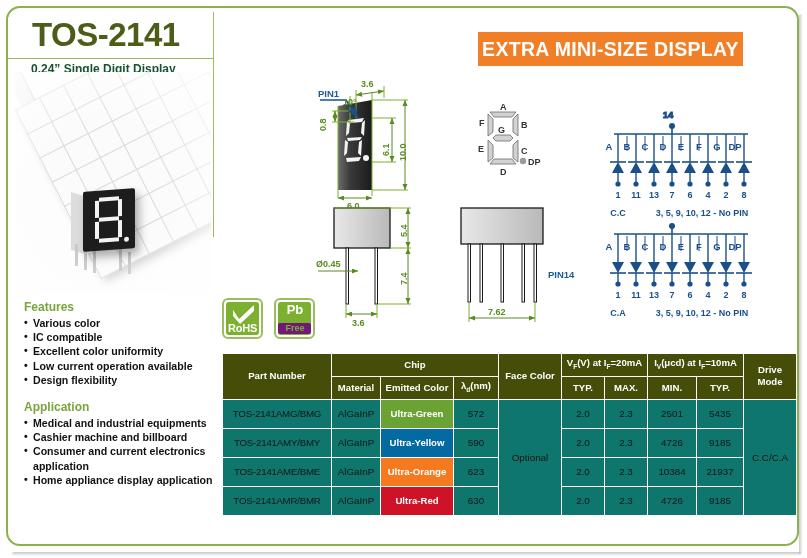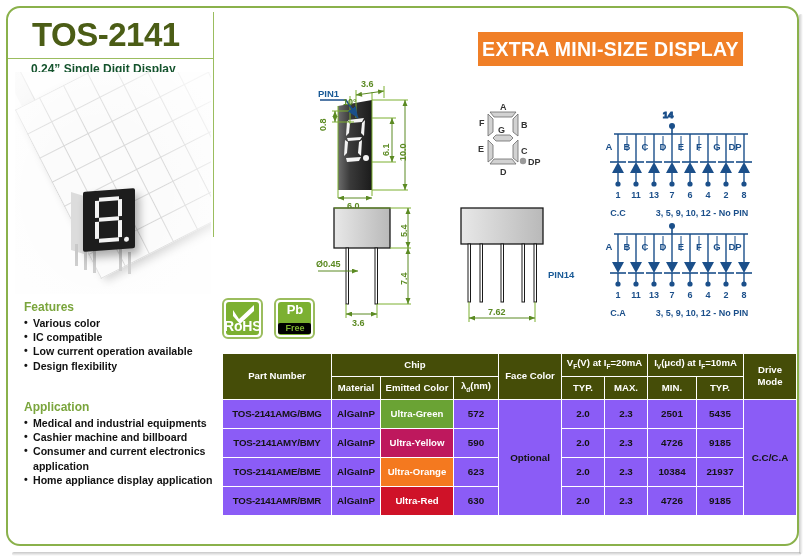--- a/index.html
+++ b/index.html
@@ -66,45 +66,45 @@
   ul.bul li.cont:before{content:"";}
 
   
   #badges{position:absolute;left:222px;top:298px;}
   .badge{width:41px;height:41px;border:2px solid #9bbd5e;border-radius:6px;
      display:inline-block;margin-right:7px;position:relative;background:#fff;
      vertical-align:top;box-sizing:border-box;}
   .badge .inner{position:absolute;left:2px;top:2px;right:2px;bottom:2px;
      background:#7cb031;border-radius:3px;}
   .badge .lbl{position:absolute;left:0;right:0;bottom:3px;text-align:center;
-     color:#fff;font-size:14px;font-weight:bold;letter-spacing:-.2px;}
+     color:#fff;font-size:11px;font-weight:bold;letter-spacing:-.2px;}
   .badge .pb{position:absolute;left:0;right:0;top:3px;text-align:center;
      color:#fff;font-size:13px;font-weight:bold;line-height:13px;}
   .badge .free{position:absolute;left:2px;right:2px;bottom:3px;text-align:center;
-     color:#7cb031;background:#000000;border-radius:2px;font-size:9px;
+     color:#7cb031;background:#701a75;border-radius:2px;font-size:9px;
      font-weight:bold;line-height:11px;}
   .chk{position:absolute;left:7px;top:5px;width:26px;height:19px;}
 
   
   #drawings{position:absolute;left:316px;top:78px;width:270px;height:265px;}
   #schematics{position:absolute;left:592px;top:108px;width:205px;height:230px;}
   svg{display:block;}
   .dimtxt{font:bold 9px "Liberation Sans",sans-serif;fill:#5b8a22;}
   .bluetxt{font:bold 9.5px "Liberation Sans",sans-serif;fill:#1a5a96;}
   .segtxt{font:bold 9px "Liberation Sans",sans-serif;fill:#333;}
   .schtxt{font:bold 9.5px "Liberation Sans",sans-serif;fill:#1b4f8a;}
   .schpin{font:bold 9px "Liberation Sans",sans-serif;fill:#1b4f8a;}
 
   
   #table-wrap{position:absolute;left:222px;top:353px;width:564px;}
   table{border-collapse:separate;border-spacing:1px;width:564px;
         background:#ffffff;table-layout:fixed;}
   th{background:#454d08;color:#fff;font-size:9.6px;font-weight:bold;
      padding:3px 1px;text-align:center;line-height:12px;}
-  td{background:#8b5cf6;color:#141414;font-size:9.8px;font-weight:bold;
+  td{background:#0f766e;color:#141414;font-size:9.8px;font-weight:normal;
      text-align:center;padding:4px 1px;height:20px;}
   td.part{font-size:9.7px;letter-spacing:-.2px;}
   td.sw{color:#fff;font-weight:bold;font-size:9.6px;}
   sub{font-size:6.5px;}
 </style>
 </head>
 <body>
 
 <div id="page">
   <div class="shadow"></div>
@@ -141,20 +141,21 @@
       <div class="seg" style="left:41px;top:48px;width:5px;height:5px;border-radius:50%"></div>
     </div>
     <div id="photo-fade"></div>
   </div>
 
   <div id="features">
     <div class="sect-h">Features</div>
     <ul class="bul">
       <li>Various color</li>
       <li>IC compatible</li>
+      <li>Excellent color uniformity</li>
       <li>Low current operation available</li>
       <li>Design flexibility</li>
     </ul>
   </div>
 
   <div id="application">
     <div class="sect-h">Application</div>
     <ul class="bul">
       <li>Medical and industrial equipments</li>
       <li>Cashier machine and billboard</li>
@@ -494,21 +495,21 @@
             <td rowspan="4">Optional</td>
             <td>2.0</td>
             <td>2.3</td>
             <td>2501</td>
             <td>5435</td>
             <td rowspan="4">C.C/C.A</td>
           </tr>
           <tr>
             <td class="part">TOS-2141AMY/BMY</td>
             <td>AlGaInP</td>
-            <td class="sw" style="background:#be185d">Ultra-Yellow</td>
+            <td class="sw" style="background:#0369a1">Ultra-Yellow</td>
             <td>590</td>
             <td>2.0</td>
             <td>2.3</td>
             <td>4726</td>
             <td>9185</td>
           </tr>
           <tr>
             <td class="part">TOS-2141AME/BME</td>
             <td>AlGaInP</td>
             <td class="sw" style="background:#f4791f">Ultra-Orange</td>

